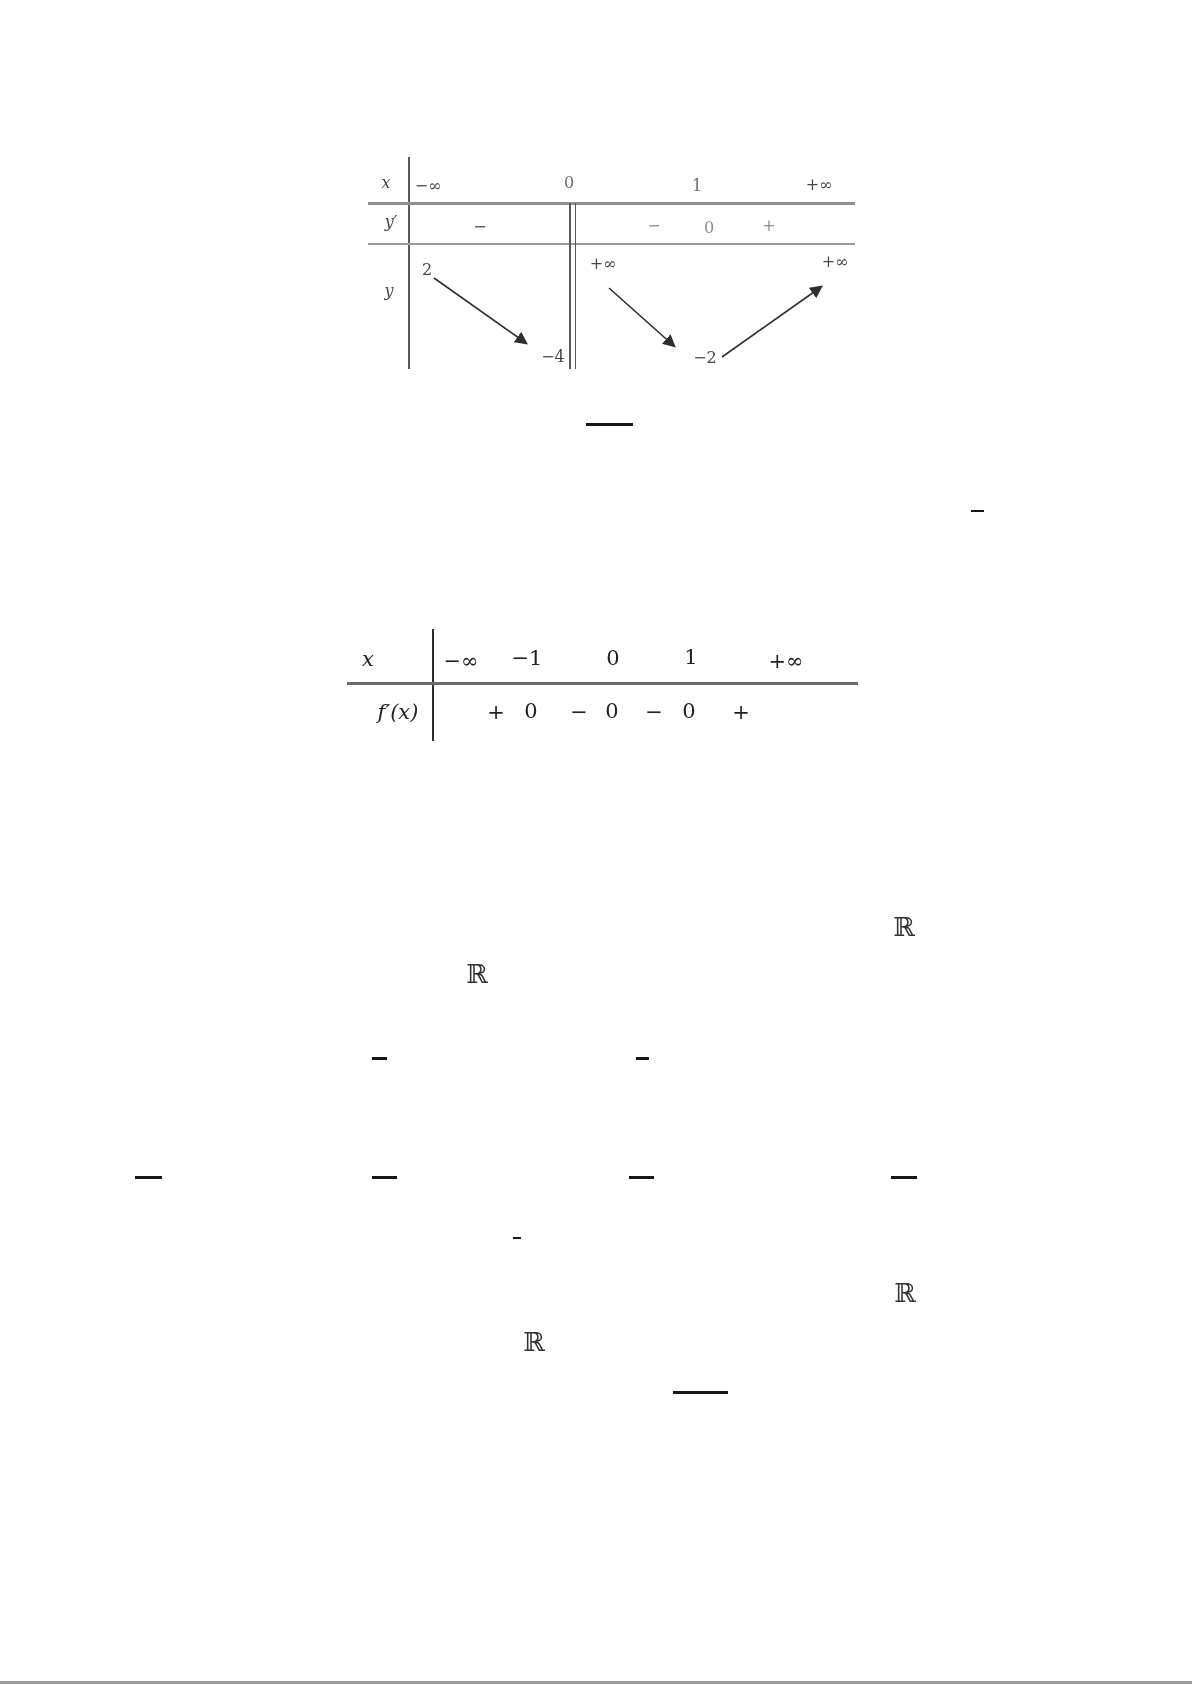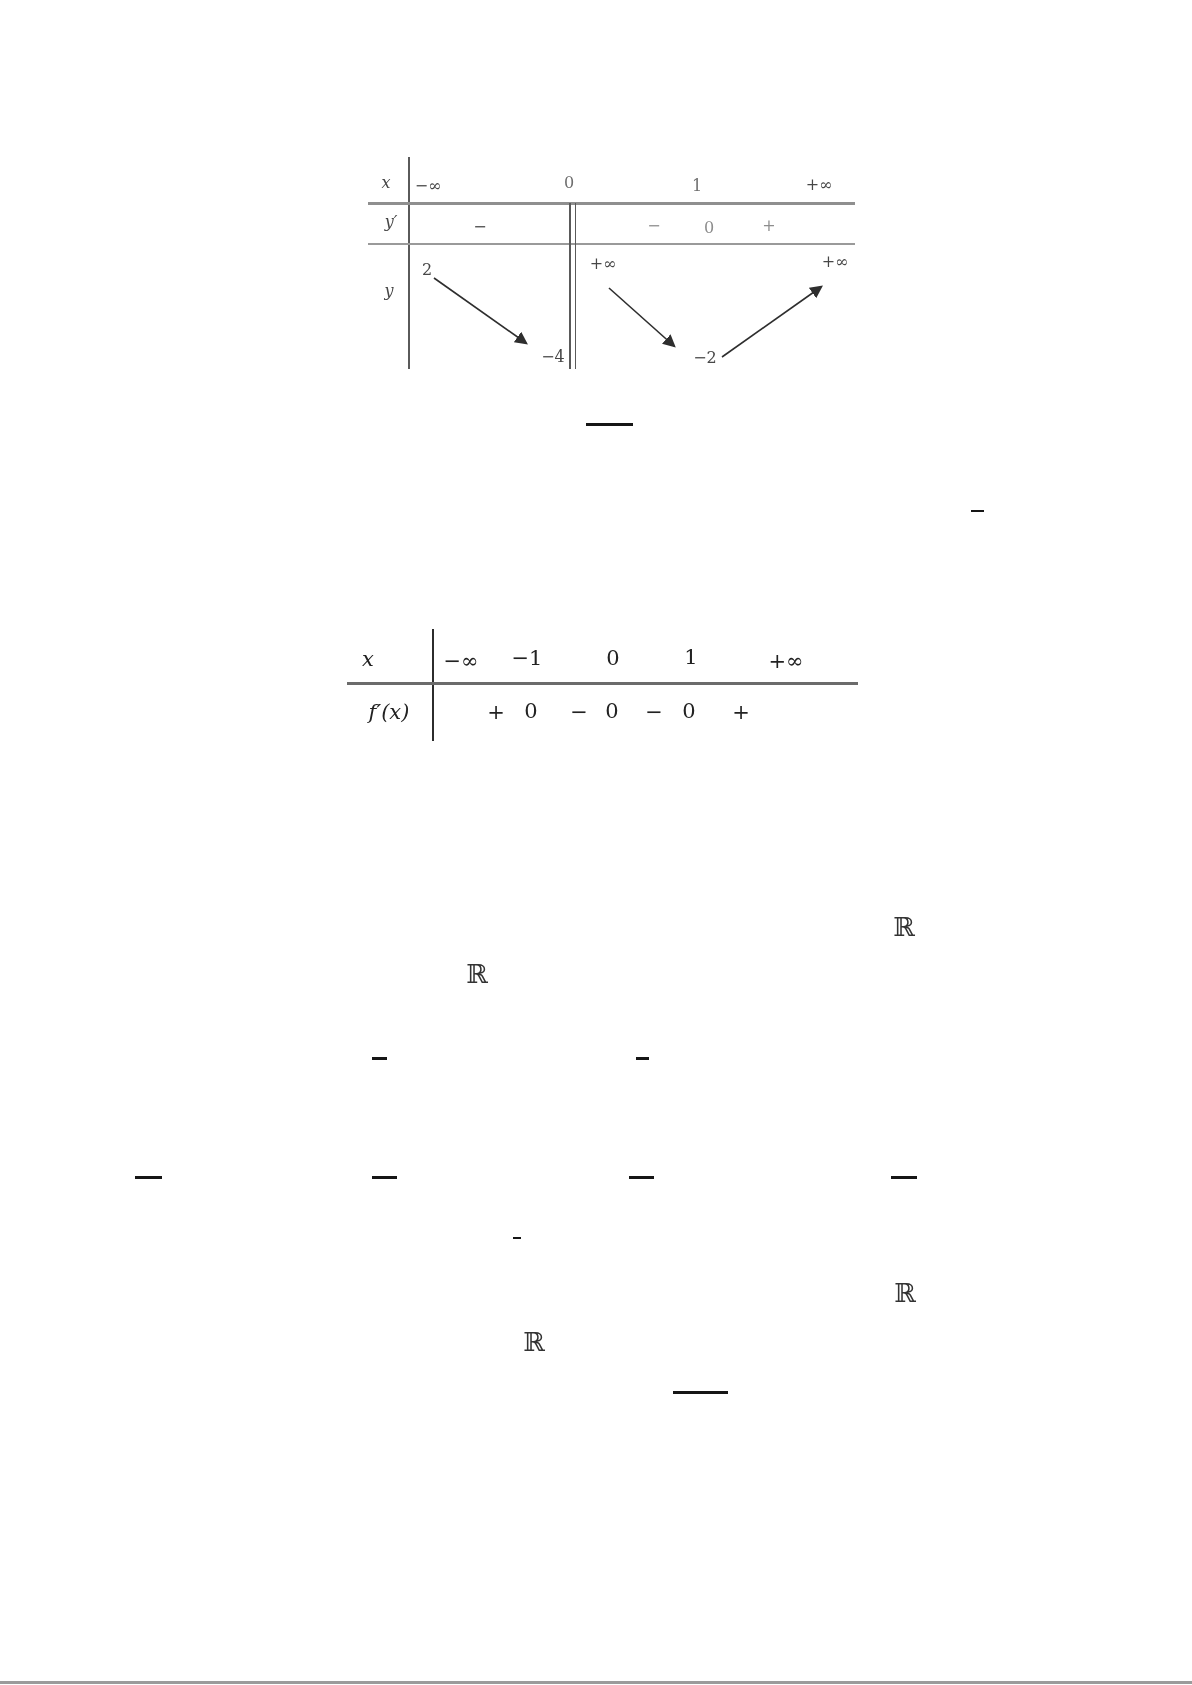--- a/index.html
+++ b/index.html
@@ -77,21 +77,21 @@
     <div class="vline" style="left:432px;top:629px;width:2px;height:112px;"></div>
     <div class="hline" style="left:347px;top:682px;width:511px;height:3px;"></div>
 
     <span class="lbl it" style="left:368px;top:659px;">x</span>
     <span class="lbl" style="left:461px;top:661px;">−∞</span>
     <span class="lbl" style="left:527px;top:658px;">−1</span>
     <span class="lbl" style="left:613px;top:658px;">0</span>
     <span class="lbl" style="left:691px;top:657px;">1</span>
     <span class="lbl" style="left:786px;top:661px;">+∞</span>
 
-    <span class="lbl it" style="left:389px;top:712px;text-align:right;">f′(x)</span>
+    <span class="lbl it" style="left:398px;top:712px;text-align:right;">f′(x)</span>
     <span class="lbl" style="left:496px;top:712px;">+</span>
     <span class="lbl" style="left:531px;top:711px;">0</span>
     <span class="lbl" style="left:579px;top:712px;">−</span>
     <span class="lbl" style="left:612px;top:711px;">0</span>
     <span class="lbl" style="left:654px;top:712px;">−</span>
     <span class="lbl" style="left:689px;top:711px;">0</span>
     <span class="lbl" style="left:741px;top:712px;">+</span>
   </div>
 
   <span class="rset" style="left:904px;top:927px;">ℝ</span>

